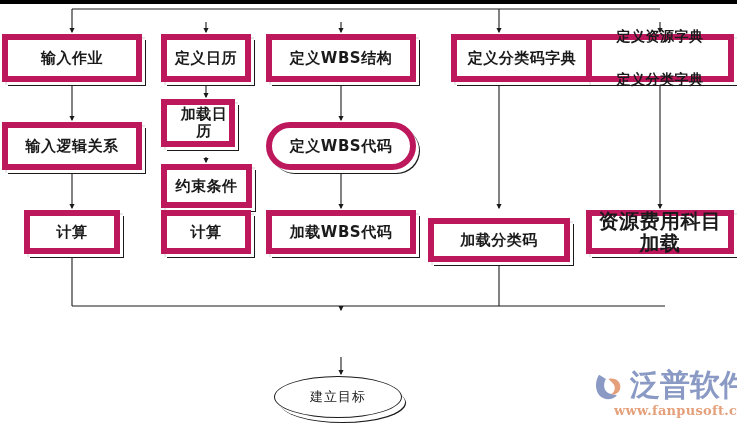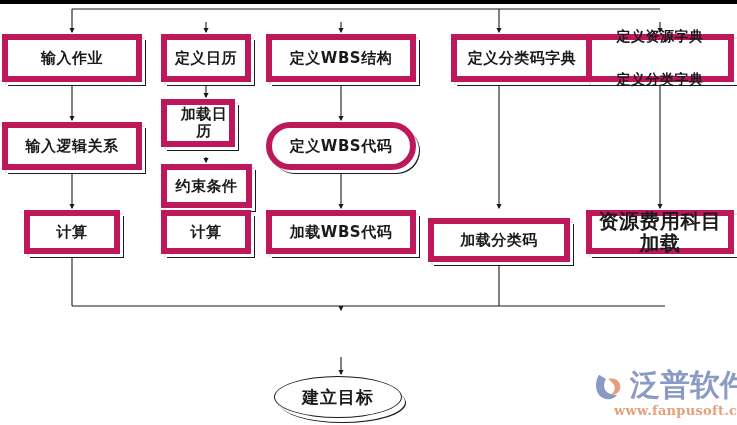--- a/index.html
+++ b/index.html
@@ -63,22 +63,22 @@
     position: absolute;
     box-sizing: border-box;
     background: #ffffff;
     border: 1px solid #1a1a1a;
     border-radius: 50%;
     color: #1a1a1a;
     display: flex;
     align-items: center;
     justify-content: center;
     text-align: center;
-    font-size: 17px;
-    font-weight: bold;
+    font-size: 13px;
+    font-weight: normal;
     letter-spacing: 1px;
     box-shadow: 4px 5px 0 -1px #ffffff, 5px 6px 0 -1px #1a1a1a,
                 3px 4px 0 0 #ededed;
     z-index: 2;
   }
   .logo {
     position: absolute;
     z-index: 3;
     display: flex;
     flex-direction: column;

